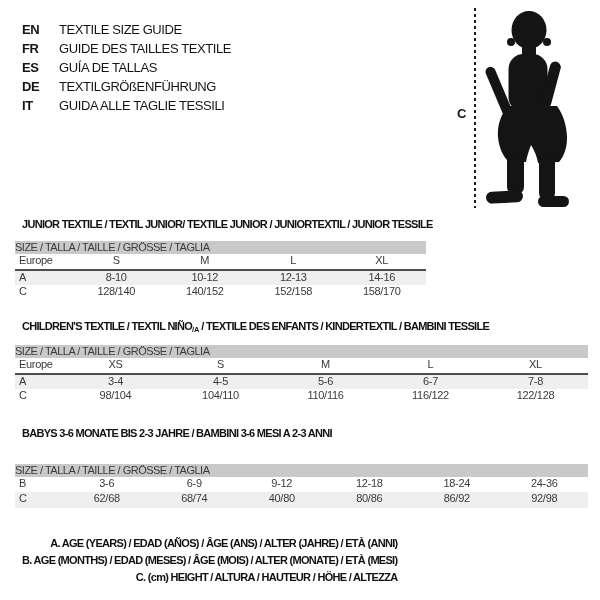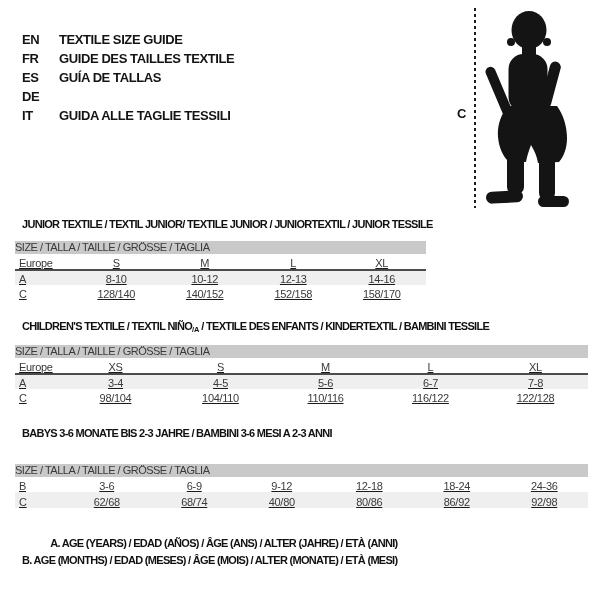--- a/index.html
+++ b/index.html
@@ -2,24 +2,24 @@
 <html><head>
 <meta charset="utf-8">
 <style>
   html,body{margin:0;padding:0;}
   body{
     width:600px;height:600px;background:#ffffff;position:relative;overflow:hidden;
     font-family:"Liberation Sans",sans-serif;color:#1a1a1a;
     -webkit-font-smoothing:antialiased;
   }
   
-  .lang-list{position:absolute;left:22px;top:30px;}
+  .lang-list{position:absolute;left:22px;top:20px;}
   .lang-row{display:flex;height:19px;align-items:center;}
   .lang-code{width:37px;font-size:13px;font-weight:700;letter-spacing:-0.4px;color:#141414;}
-  .lang-name{font-size:13px;font-weight:700;letter-spacing:-0.4px;color:#141414;white-space:nowrap;}
+  .lang-name{font-size:13px;font-weight:400;letter-spacing:-0.4px;color:#141414;white-space:nowrap;}
   
   .figure-svg{position:absolute;left:481px;top:2px;}
   .dash-line{
     position:absolute;left:474px;top:8px;width:2px;height:200px;
     background:repeating-linear-gradient(to bottom,#1c1c1c 0 3.5px,transparent 3.5px 6px);
   }
   .height-label{position:absolute;left:457px;top:106px;font-size:13px;font-weight:700;color:#141414;}
   
   .sec-title{
     position:absolute;left:22px;font-size:11px;font-weight:700;letter-spacing:-0.7px;
@@ -28,21 +28,21 @@
   .sec-title .sub{font-size:7.5px;vertical-align:-2px;letter-spacing:-0.3px;}
   .two-line{line-height:16px;}
   .legend{position:absolute;left:22px;top:535px;text-align:right;}
   .legend-line{font-size:11px;font-weight:700;letter-spacing:-0.7px;color:#111;line-height:17px;white-space:nowrap;}
   
   .stable{position:absolute;left:15px;}
   .size-bar{
     height:13px;background:#c9c9c9;color:#3a3a3a;font-size:11px;letter-spacing:-0.5px;
     line-height:13px;box-sizing:border-box;white-space:nowrap;
   }
-  .trow{display:flex;height:15px;align-items:flex-end;text-decoration:underline;}
+  .trow{display:flex;height:15px;align-items:flex-start;}
   .trow.alt{background:#efefef;height:14.5px;}
   .cell{flex:1;text-align:center;font-size:11px;letter-spacing:-0.3px;color:#3a3a3a;white-space:nowrap;}
   .cell.label{flex:none;text-align:left;padding-left:4px;box-sizing:border-box;}
   .jun .cell.label{width:57px;}
   .chl .cell.label,.bab .cell.label{width:48px;}
   .divider{height:1.5px;background:#4c4c4c;}
 </style>
 </head>
 <body>
 
@@ -54,20 +54,21 @@
   <div class="lang-row">
     <span class="lang-code">FR</span>
     <span class="lang-name">GUIDE DES TAILLES TEXTILE</span>
   </div>
   <div class="lang-row">
     <span class="lang-code">ES</span>
     <span class="lang-name">GUÍA DE TALLAS</span>
   </div>
   <div class="lang-row">
     <span class="lang-code">DE</span>
+    <span class="lang-name">TEXTILGRÖßENFÜHRUNG</span>
   </div>
   <div class="lang-row">
     <span class="lang-code">IT</span>
     <span class="lang-name">GUIDA ALLE TAGLIE TESSILI</span>
   </div>
 </div>
 
 <div class="dash-line"></div>
 <div class="height-label">C</div>
 <svg class="figure-svg" width="118" height="212" viewBox="0 0 118 212">
@@ -165,13 +166,14 @@
     <div class="cell">40/80</div>
     <div class="cell">80/86</div>
     <div class="cell">86/92</div>
     <div class="cell">92/98</div>
   </div>
 </div>
 
 <div class="legend">
   <div class="legend-line">A. AGE (YEARS) / EDAD (AÑOS) / ÂGE (ANS) / ALTER (JAHRE) / ETÀ (ANNI)</div>
   <div class="legend-line">B. AGE (MONTHS) / EDAD (MESES) / ÂGE (MOIS) / ALTER (MONATE) / ETÀ (MESI)</div>
+  <div class="legend-line">C. (cm) HEIGHT / ALTURA / HAUTEUR / HÖHE / ALTEZZA</div>
 </div>
 
 </body></html>

